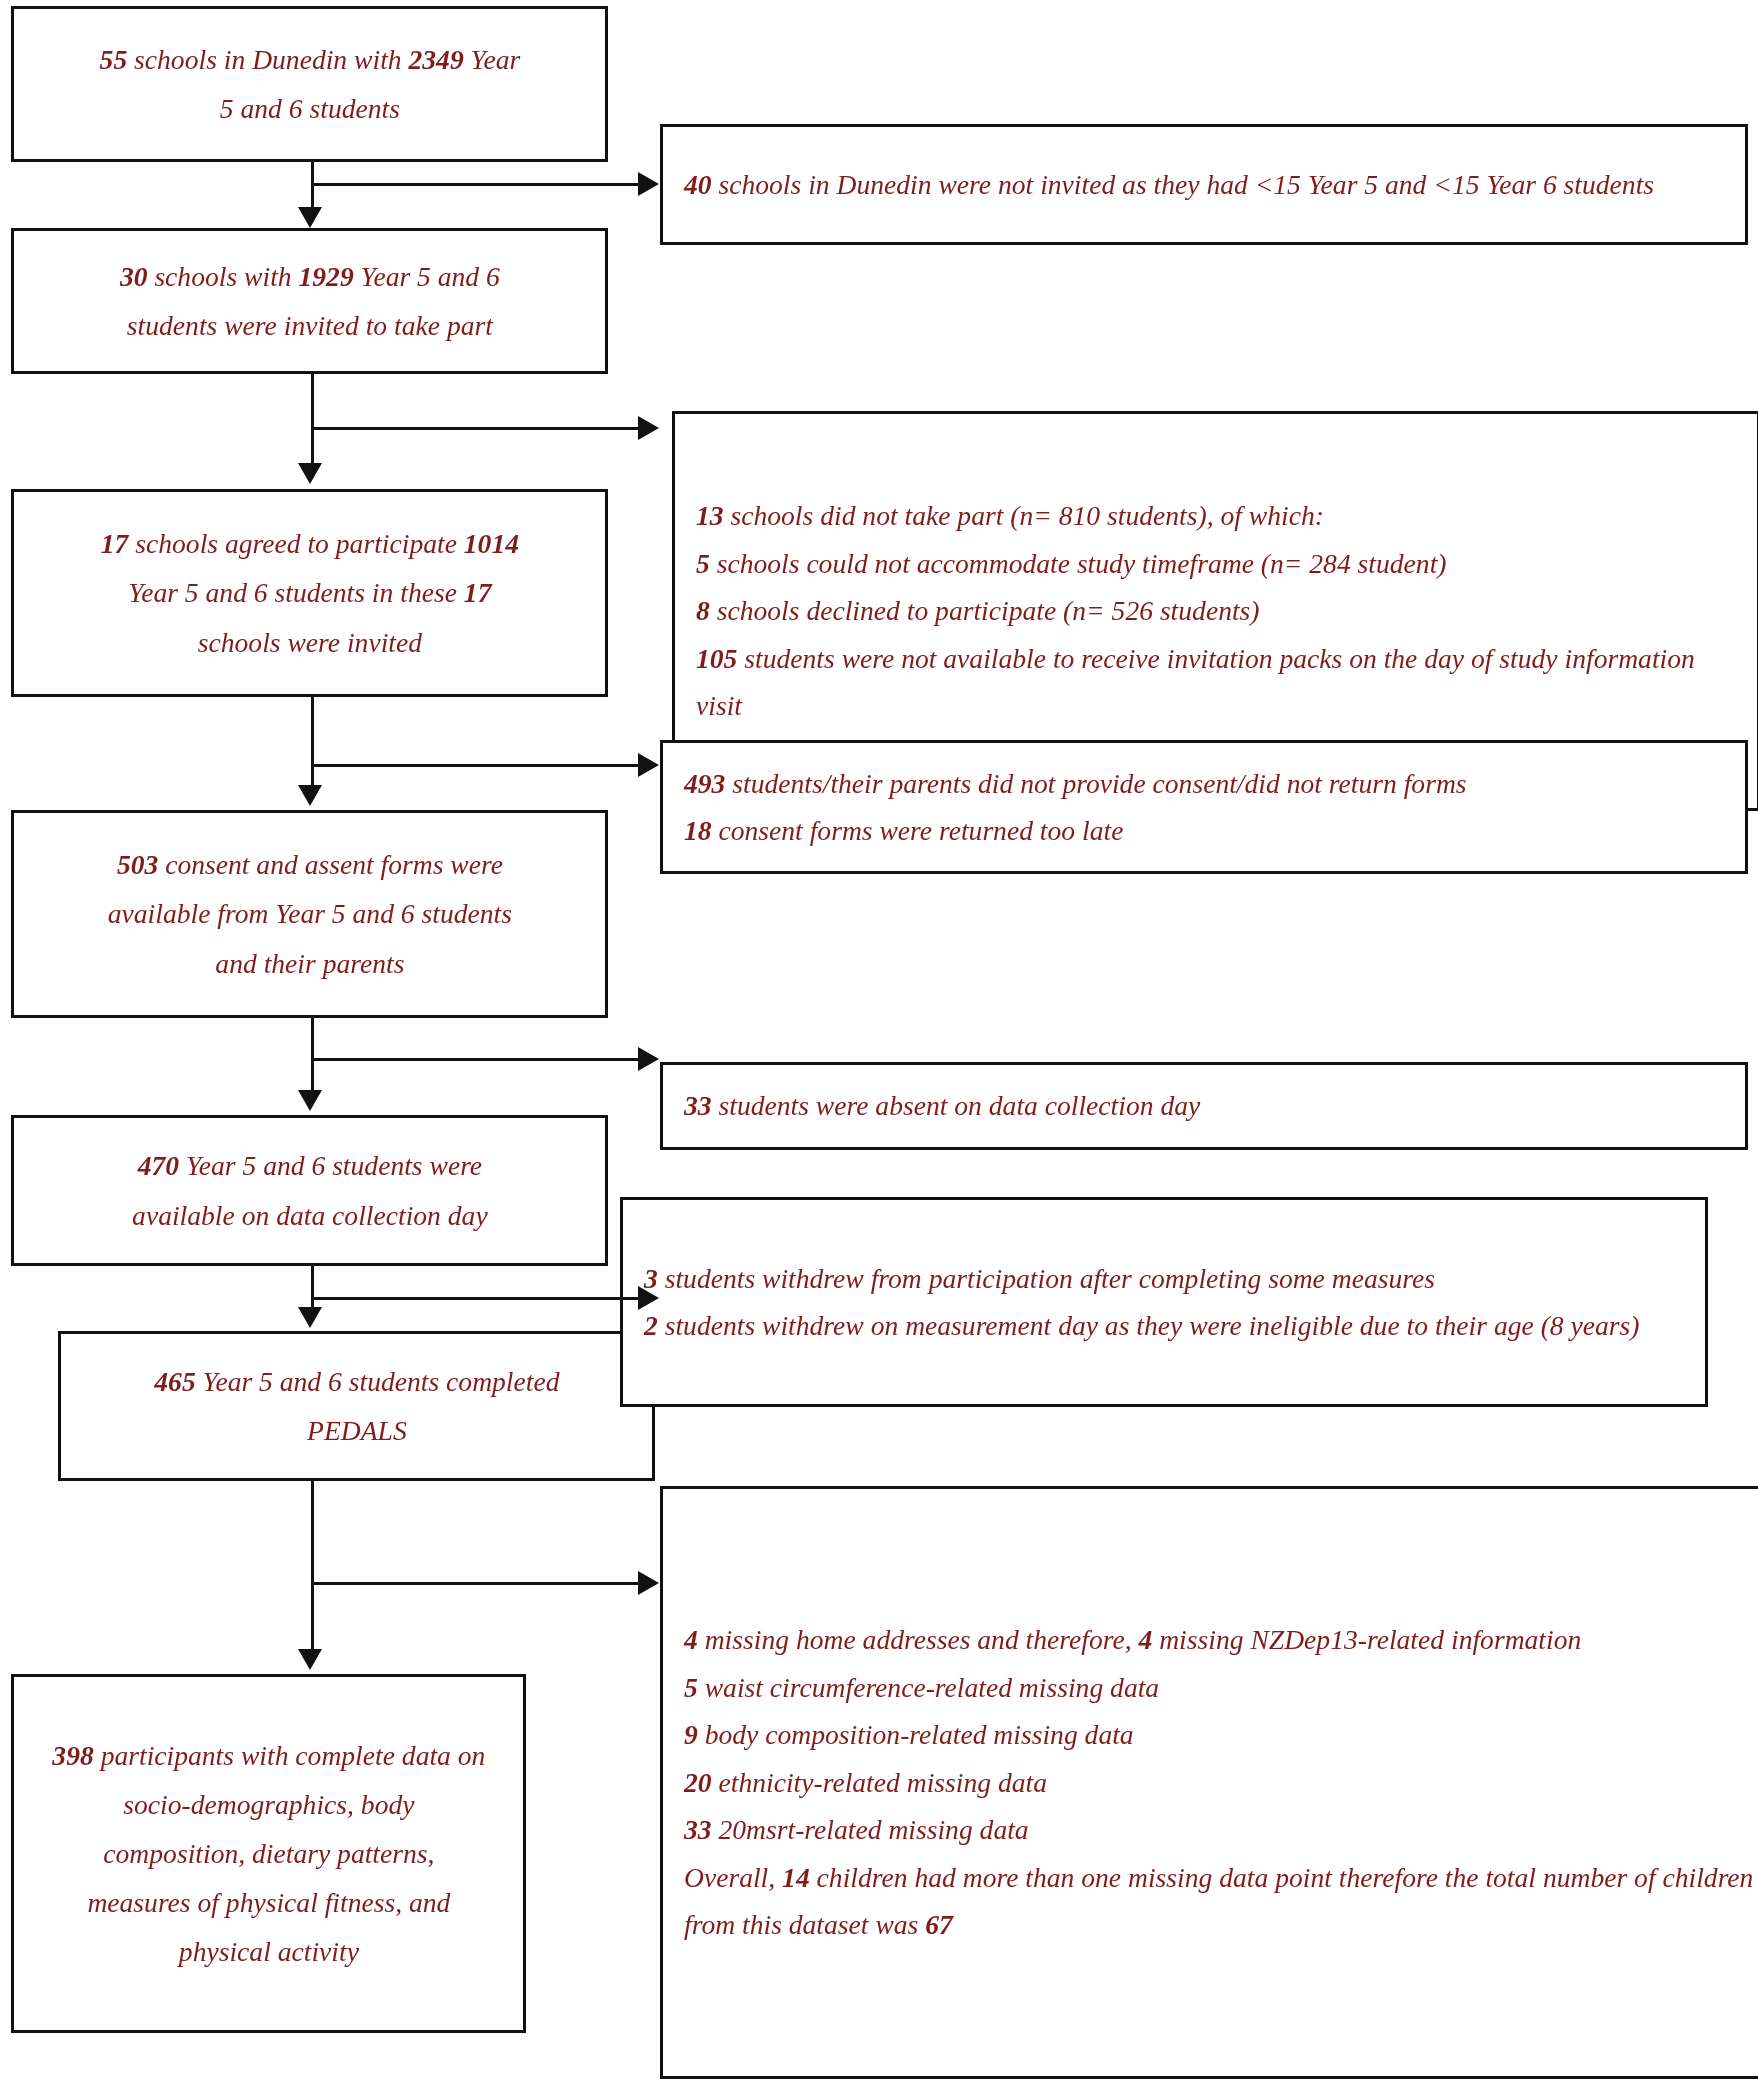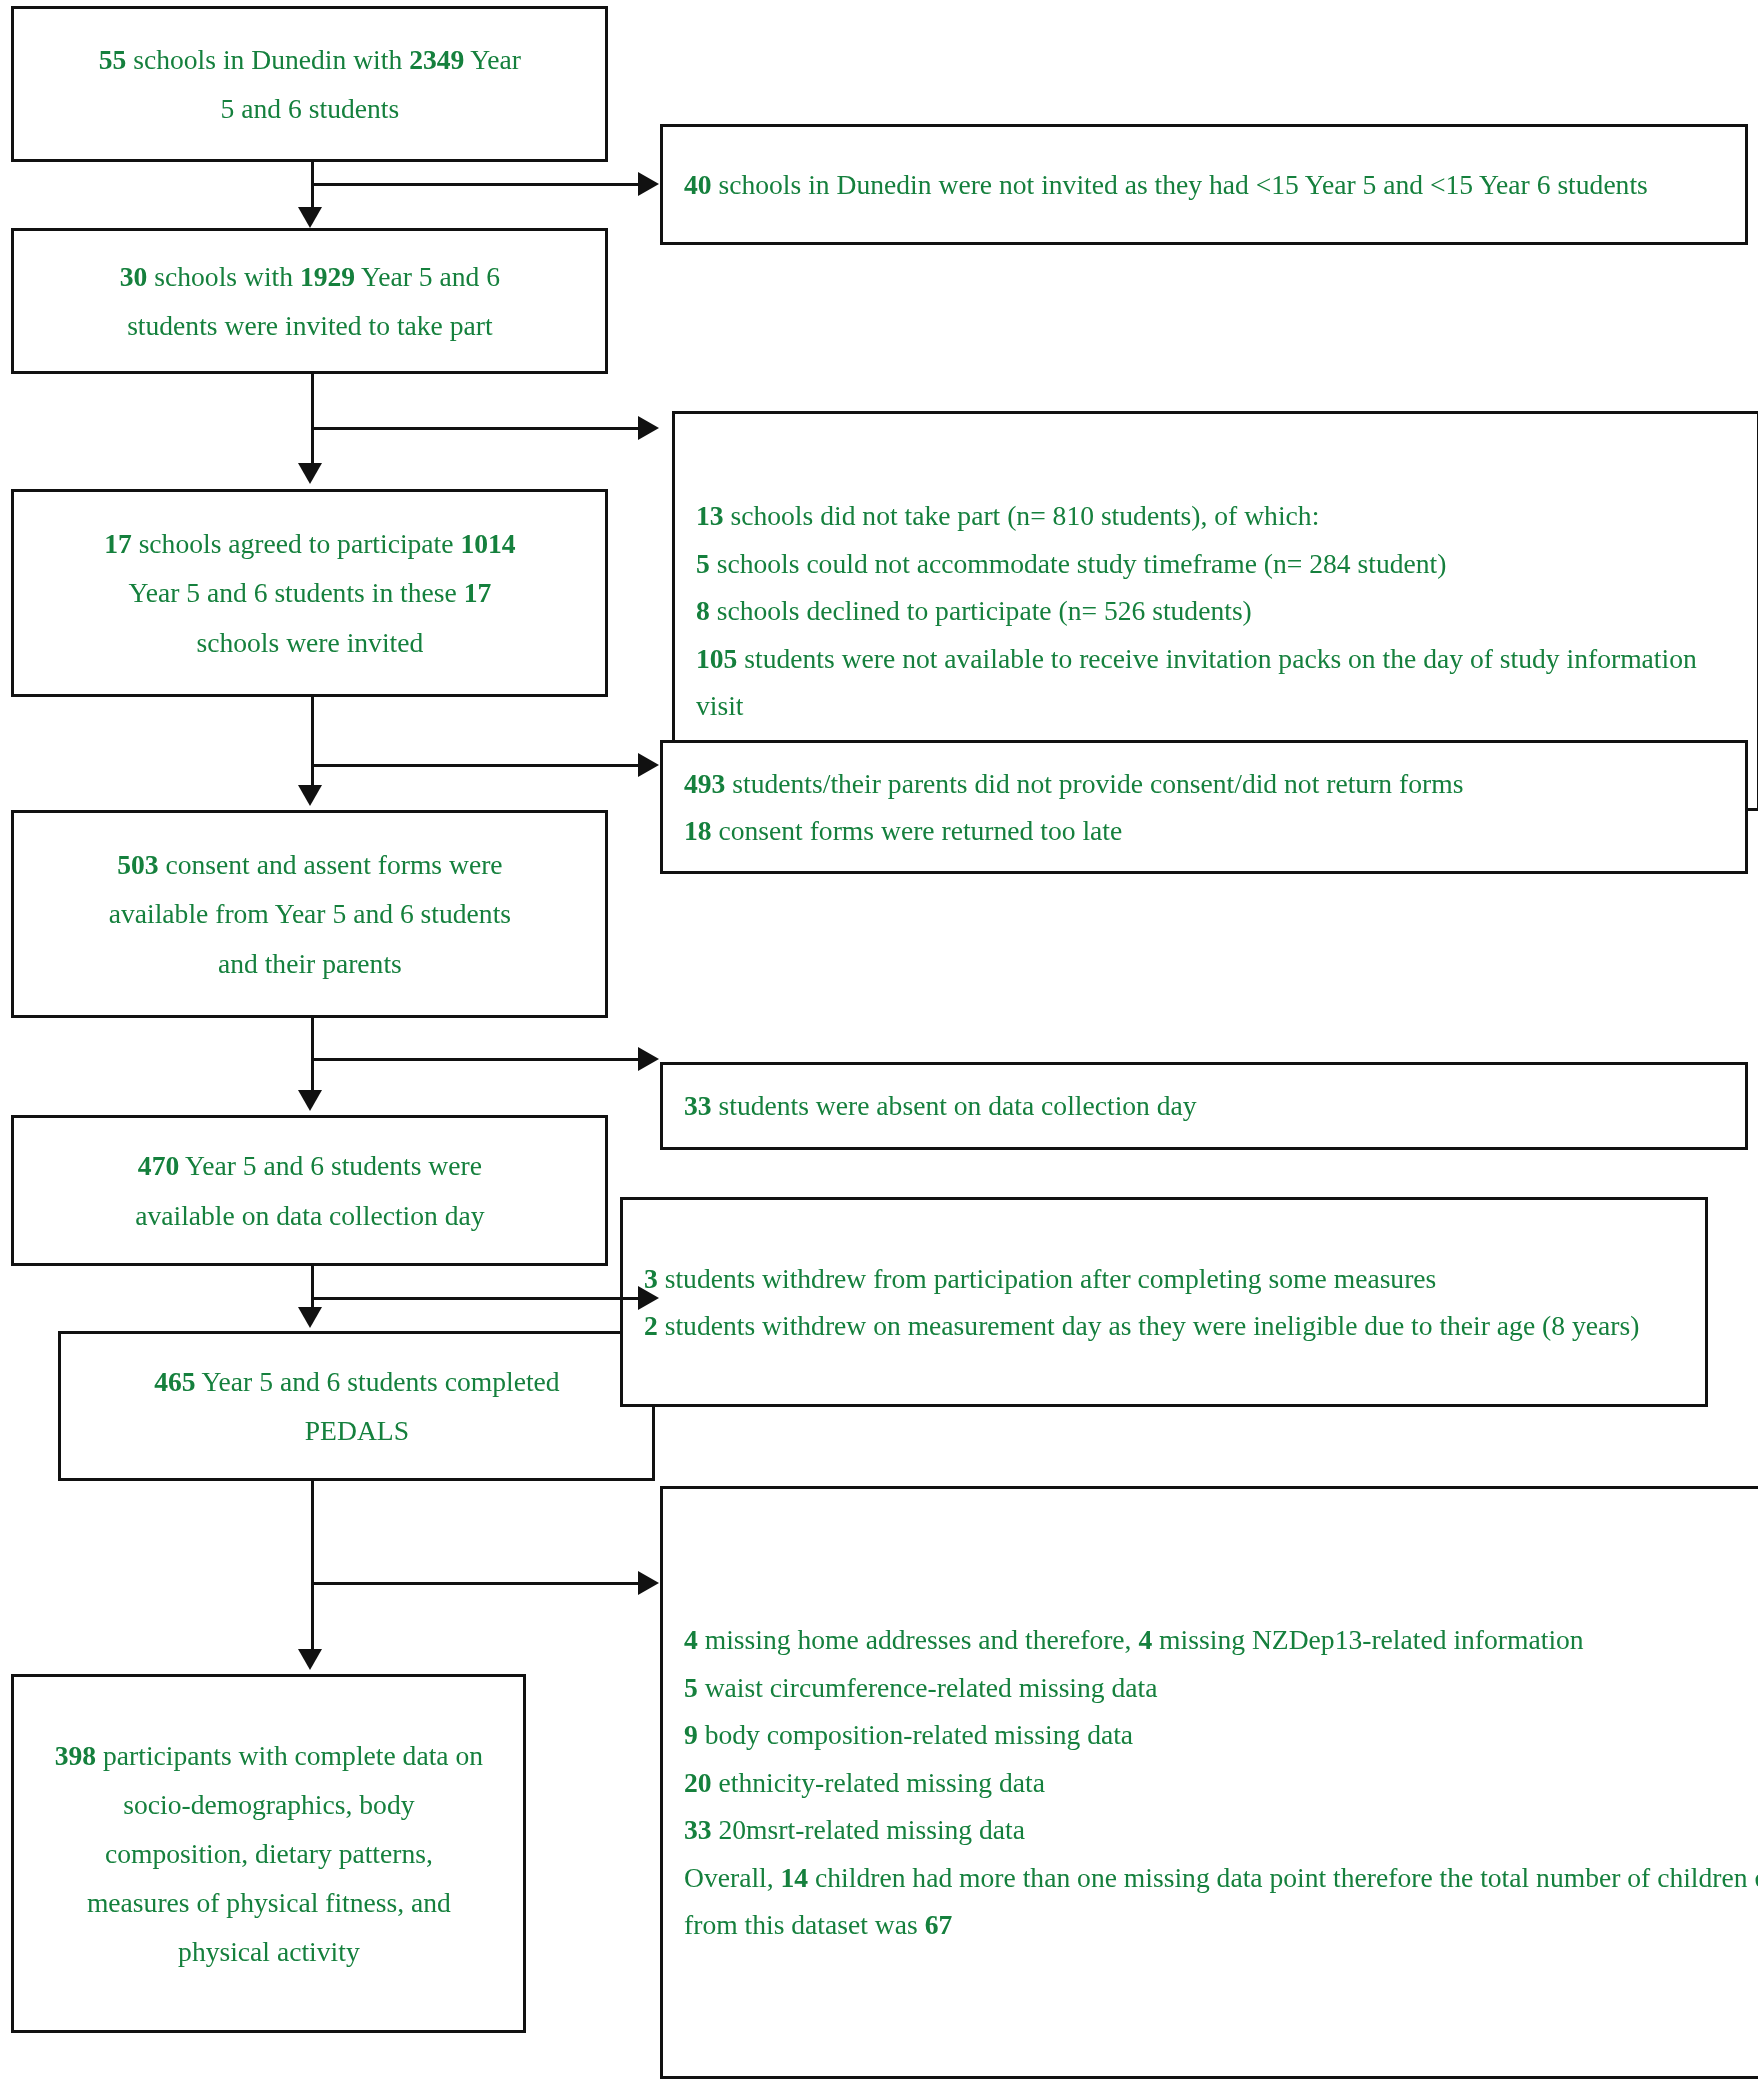--- a/index.html
+++ b/index.html
@@ -32,23 +32,24 @@
     padding: 13.5px 17.7px;
   }
   .fbox.right {
     align-items: flex-start;
     text-align: left;
     padding: 15.6px 21px;
   }
   .fline {
     font-size: 27.6px;
     line-height: 1.78;
-    color: #15803d;
+    color: #7f1d1d;
     width: 100%;
     white-space: pre-wrap;
+    font-style: italic;
   }
   .fbox.right .fline {
     line-height: 1.72;
   }
   .fbox.right .fline.just {
     text-align: justify;
     text-align-last: left;
   }
   .fline b, .lead {
     font-weight: bold;

